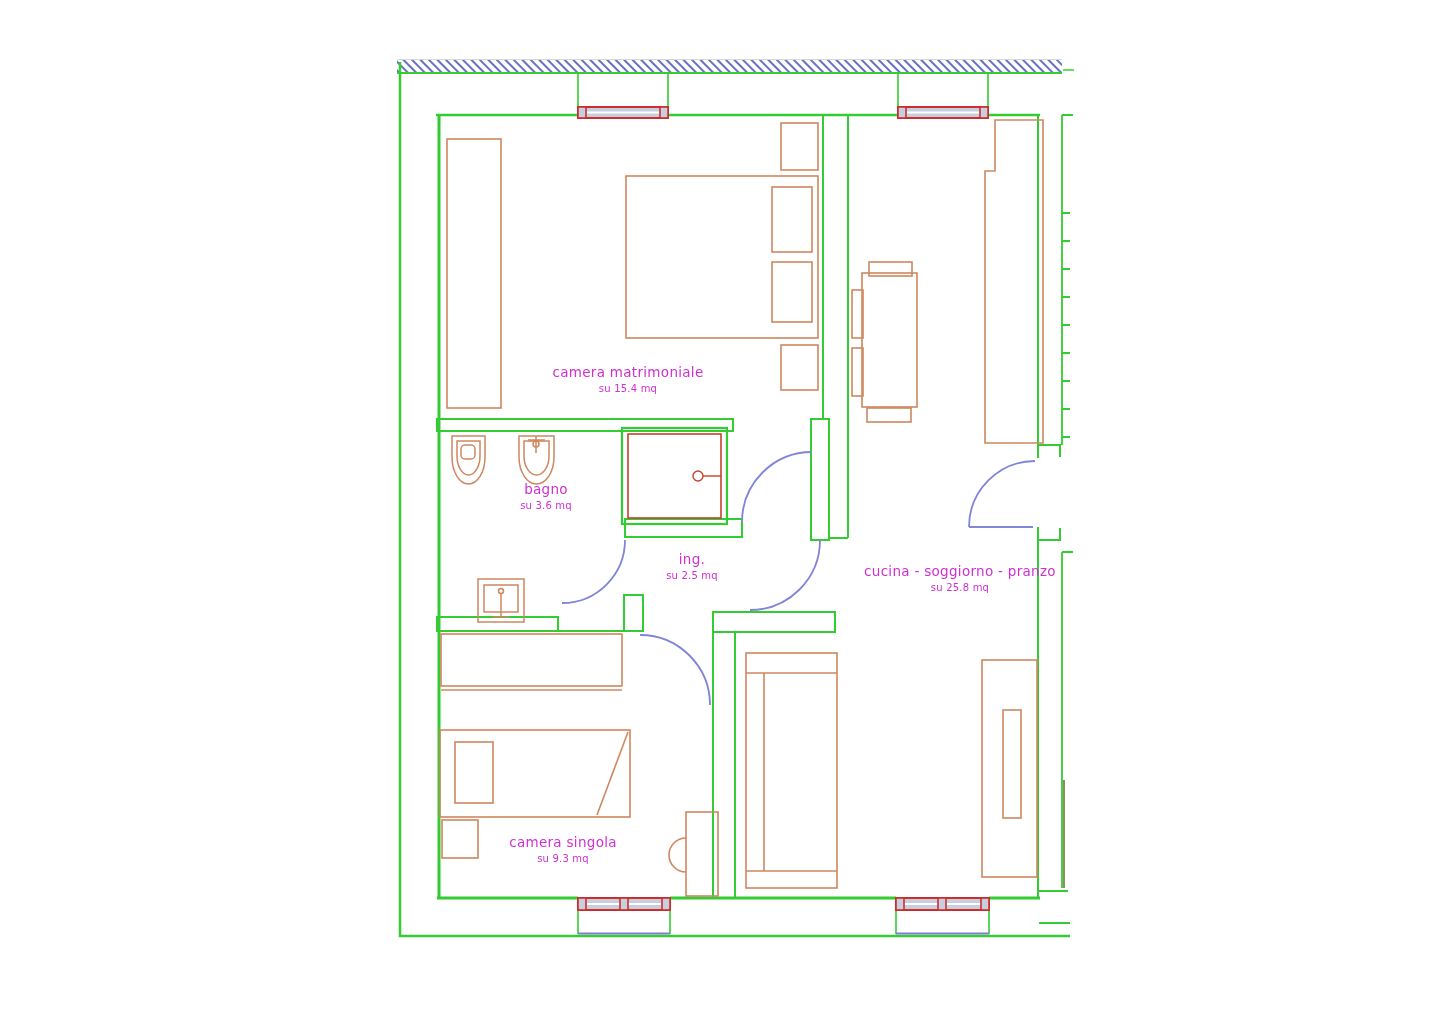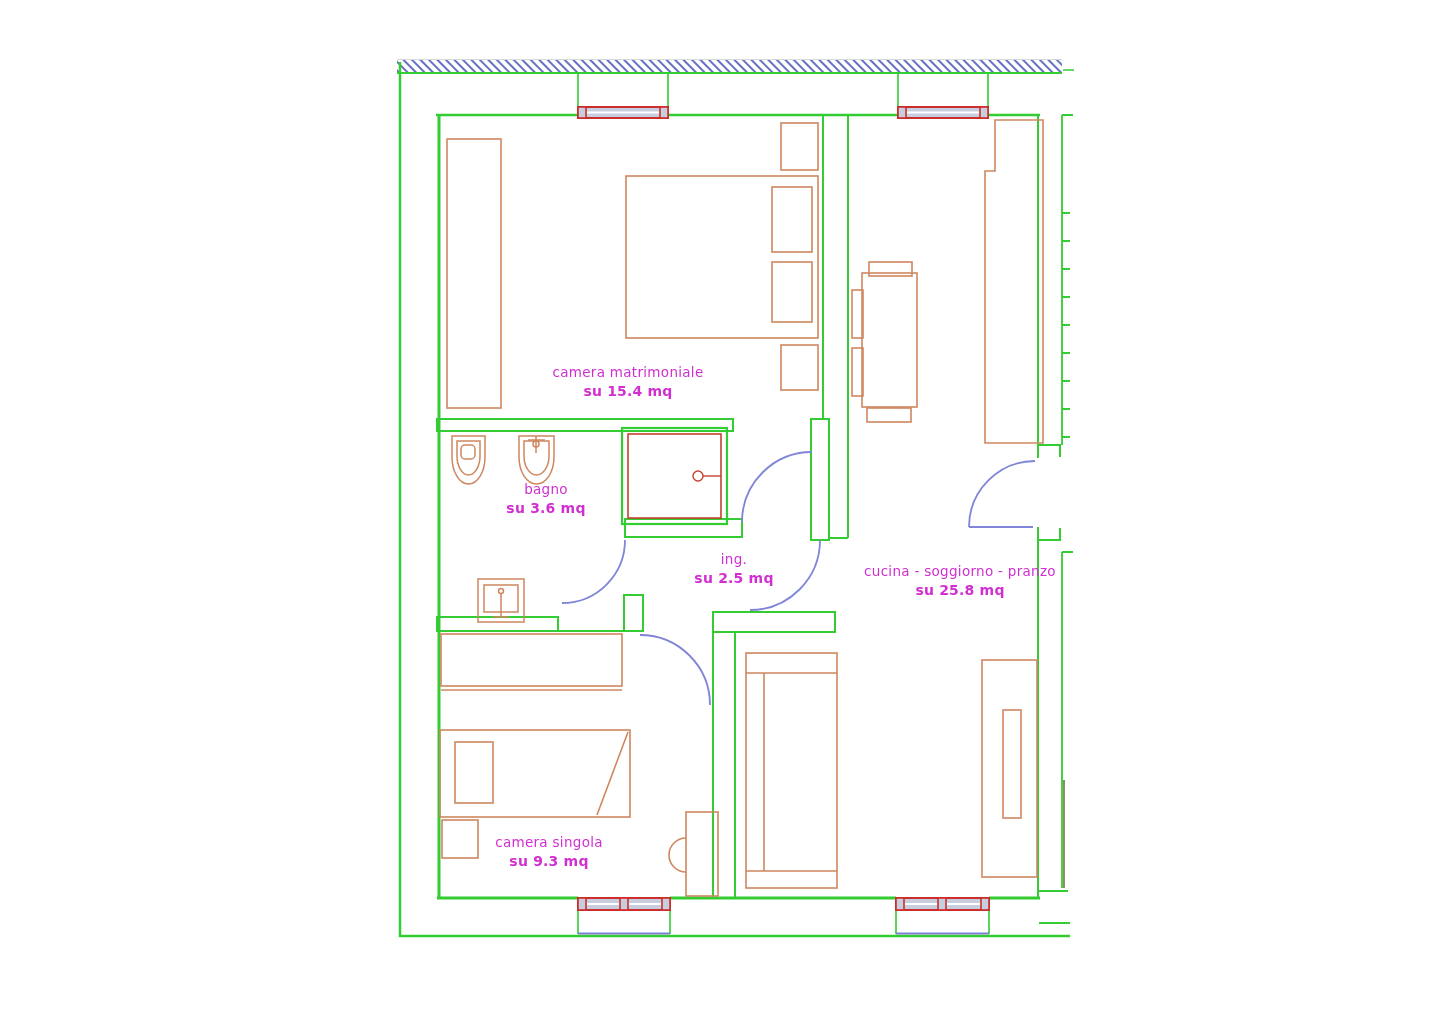--- a/index.html
+++ b/index.html
@@ -2,21 +2,21 @@
 <html><head>
 <meta charset="utf-8">
 <style>
   html,body{margin:0;padding:0;background:#ffffff;}
   .stage{position:relative;width:1440px;height:1018px;background:#ffffff;overflow:hidden;
          font-family:"DejaVu Sans",sans-serif;padding-left:10px;}
   .plan-svg{position:absolute;left:0;top:0;}
   .room-label{position:absolute;transform:translateX(-50%);text-align:center;
               color:#d12fd1;white-space:nowrap;line-height:1;}
   .room-name{font-size:13.5px;letter-spacing:.3px;}
-  .room-area{font-size:14px;margin-top:4px;letter-spacing:.2px;font-weight:bold;}
+  .room-area{font-size:10px;margin-top:4px;letter-spacing:.2px;}
 </style>
 </head>
 <body>
 
 <div class="stage">
 
   <svg class="plan-svg" width="1440" height="1018" viewBox="0 0 1440 1018">
     <defs>
       <pattern id="hatch" width="6" height="6" patternUnits="userSpaceOnUse" patternTransform="rotate(-45)">
         <line x1="3" y1="0" x2="3" y2="6" stroke="#4a57b8" stroke-width="1.7"></line>
@@ -188,28 +188,28 @@
   <div class="room-label" style="left:628px;top:366px">
     <div class="room-name">camera matrimoniale</div>
     <div class="room-area">su 15.4 mq</div>
   </div>
 
   <div class="room-label" style="left:546px;top:483px">
     <div class="room-name">bagno</div>
     <div class="room-area">su 3.6 mq</div>
   </div>
 
-  <div class="room-label" style="left:734px;top:553px">
+  <div class="room-label" style="left:692px;top:553px">
     <div class="room-name">ing.</div>
     <div class="room-area">su 2.5 mq</div>
   </div>
 
   <div class="room-label" style="left:960px;top:565px">
     <div class="room-name">cucina - soggiorno - pranzo</div>
     <div class="room-area">su 25.8 mq</div>
   </div>
 
-  <div class="room-label" style="left:549px;top:836px">
+  <div class="room-label" style="left:563px;top:836px">
     <div class="room-name">camera singola</div>
     <div class="room-area">su 9.3 mq</div>
   </div>
 
 </div>
 
 </body></html>

